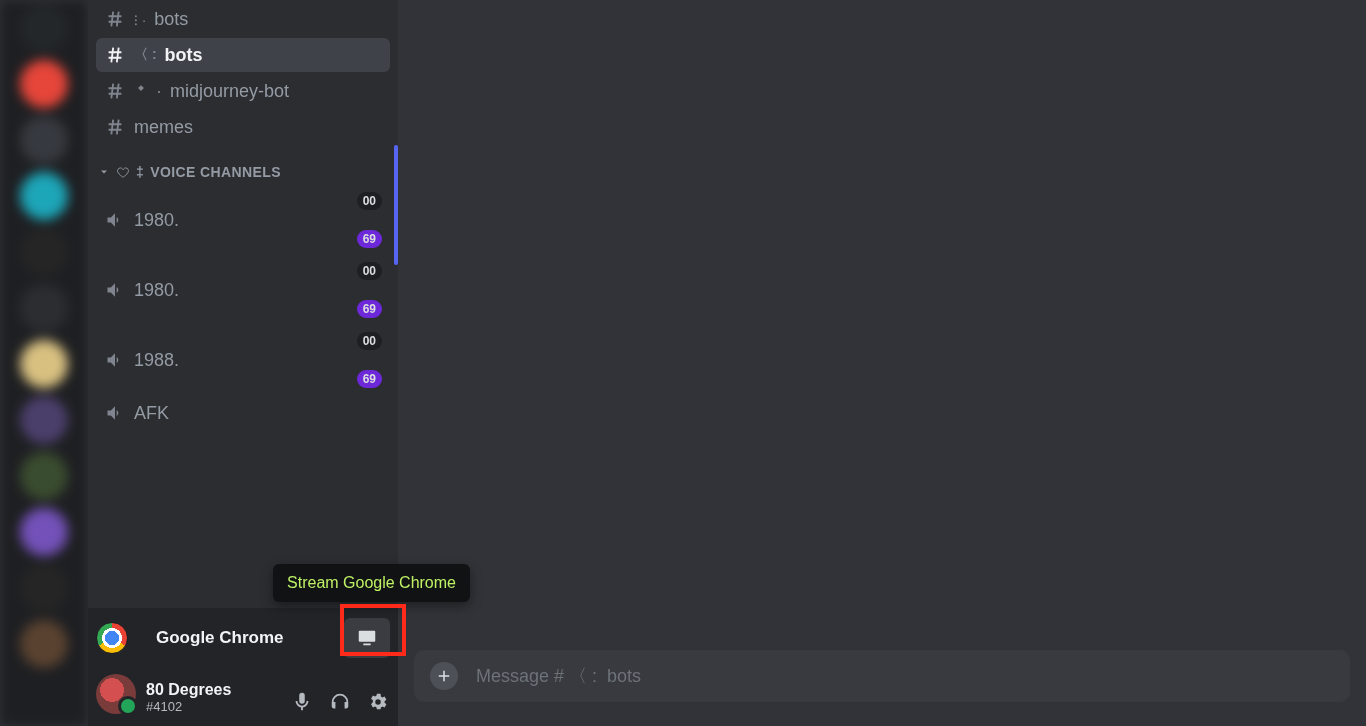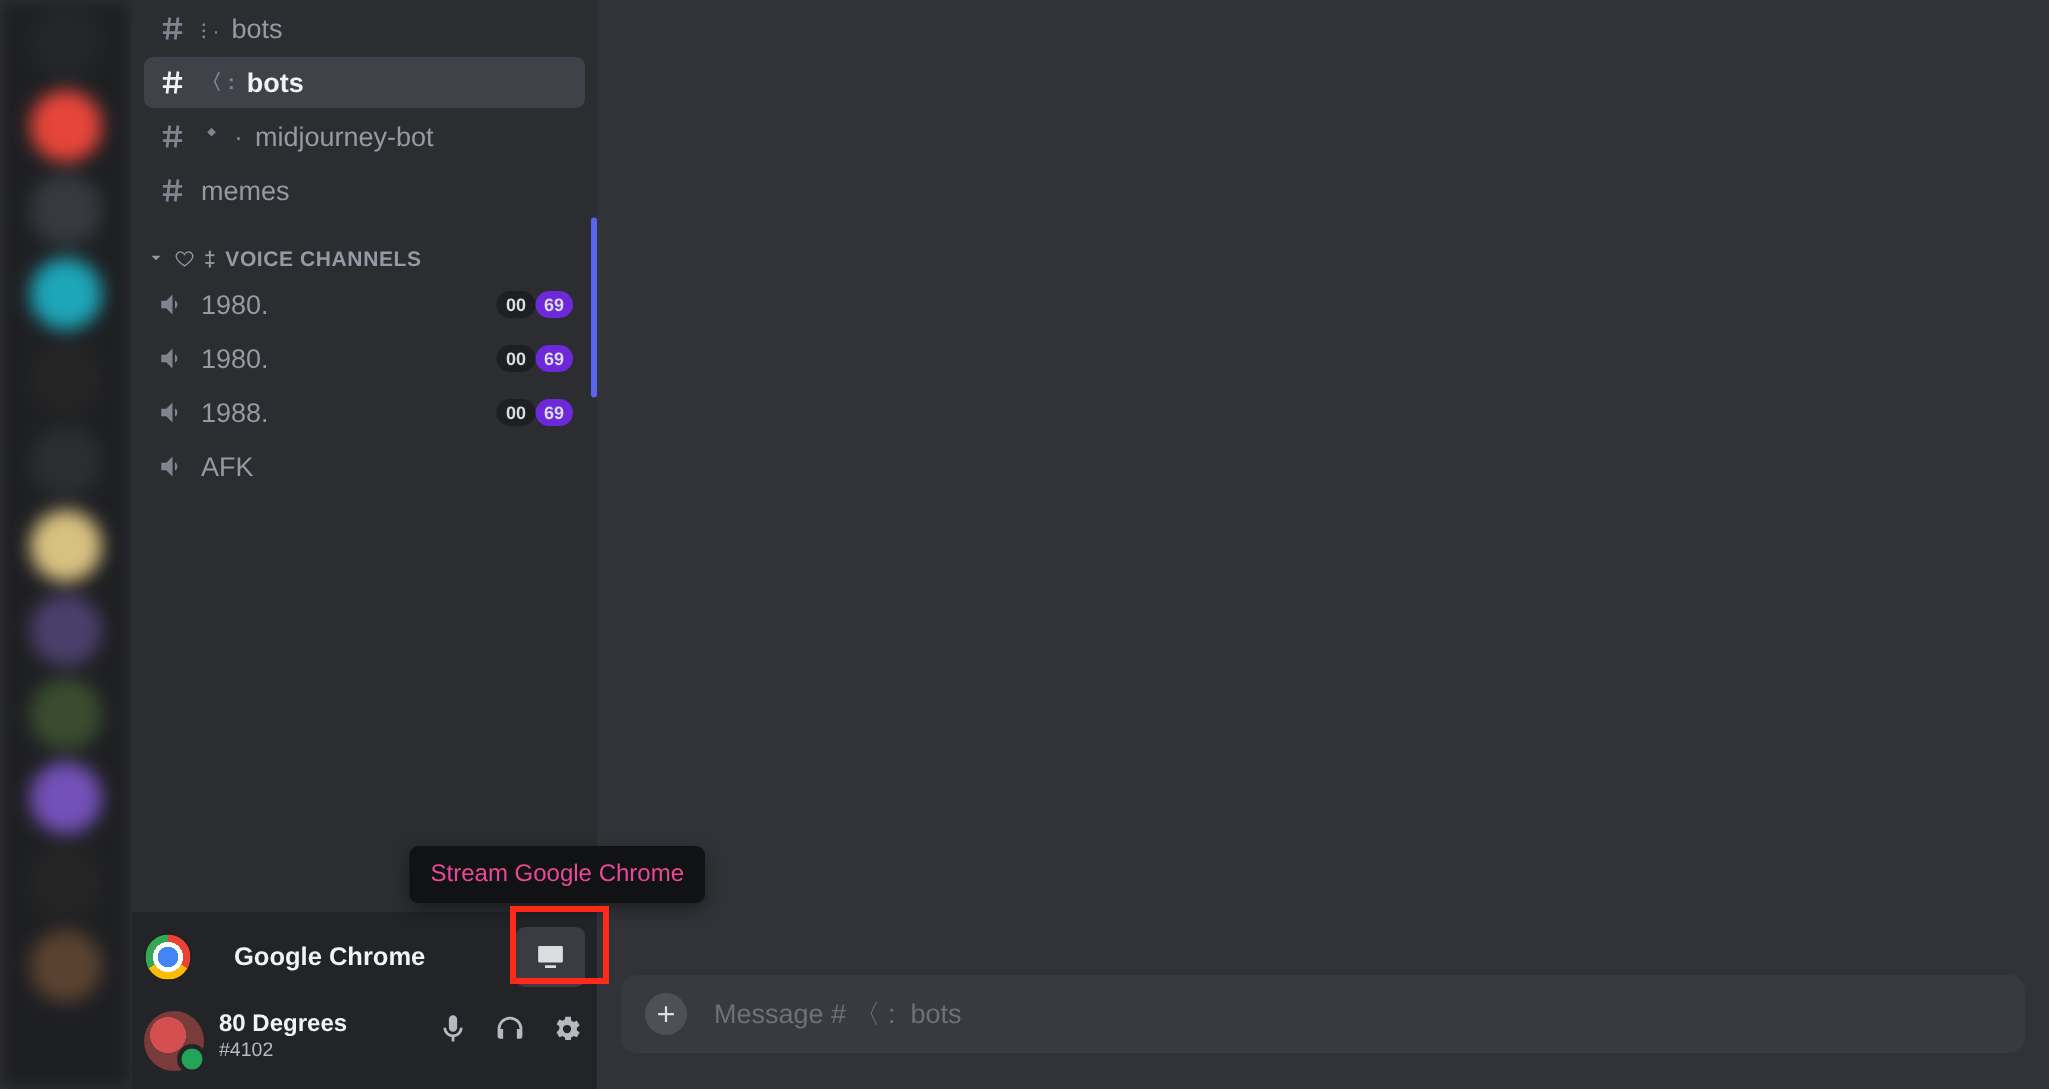--- a/index.html
+++ b/index.html
@@ -44,21 +44,21 @@
 
 .channel {
   display:flex; align-items:center; gap:8px;
   padding: 6px 8px; margin: 2px 0;
   border-radius:6px;
   color:#949ba4; font-size:18px; font-weight:500;
   cursor:pointer;
   position:relative;
 }
 .channel.selected { background:#404249; color:#f2f3f5; font-weight:600;}
-.channel .badge-pair{margin-left:auto; display:flex; gap:0;}
+.channel .badge-pair{margin-left:auto; display:flex; gap:20px;flex-direction:column;}
 .badge{background:#6d28d9; color:#dbdee1; font-size:12px; padding:2px 6px; border-radius:10px; font-weight:600;}
 .badge.dark{background:#1e1f22;}
 
 .hash-icon{width:22px; height:22px; flex:0 0 22px; display:inline-flex;align-items:center;justify-content:center;}
 .hash-icon svg{width:22px;height:22px;fill:#80848e;}
 .channel.selected .hash-icon svg{fill:#f2f3f5;}
 .chan-extra{font-size:14px; color:#80848e;}
 .speaker-icon{width:22px;height:22px;display:inline-flex;align-items:center;justify-content:center;}
 .speaker-icon svg{width:20px;height:20px;fill:#80848e;}
 .diamond-icon{width:14px;height:14px;display:inline-flex;align-items:center;justify-content:center;}
@@ -100,35 +100,35 @@
 .stream-btn svg{width:22px;height:22px;fill:#dbdee1;}
 .stream-highlight{
   position:absolute;
   right:-8px; top:-4px;
   width:66px; height:52px;
   border:4px solid #ff2a1a;
   pointer-events:none;
 }
 .tooltip{
   position:absolute; right:-72px; top:-44px;
-  background:#111214; color:#ec4899;
+  background:#111214; color:#bef264;
   padding:10px 14px; border-radius:6px;
   font-size:16px; font-weight:500;
   white-space:nowrap;
   box-shadow:0 4px 12px rgba(0,0,0,.4);
 }
 .tooltip::after{
   content:""; position:absolute; left:50%; transform:translateX(-50%);
   bottom:-6px; border:6px solid transparent; border-top-color:#111214;
 }
 
 .user-panel{
   background:#232428;
   padding:6px 8px 12px;
-  display:flex; align-items:flex-start;
+  display:flex; align-items:flex-end;
 }
 .avatar{
   width:40px;height:40px;border-radius:50%; background:#7a3b3b;
   position:relative; flex:0 0 40px;
   background-image:radial-gradient(circle at 40% 40%, #d45050 0 12px, #7a3b3b 12px);
 }
 .avatar::after{
   content:""; position:absolute; right:-2px; bottom:-2px;
   width:14px;height:14px;border-radius:50%;
   background:#23a559; border:3px solid #232428;

